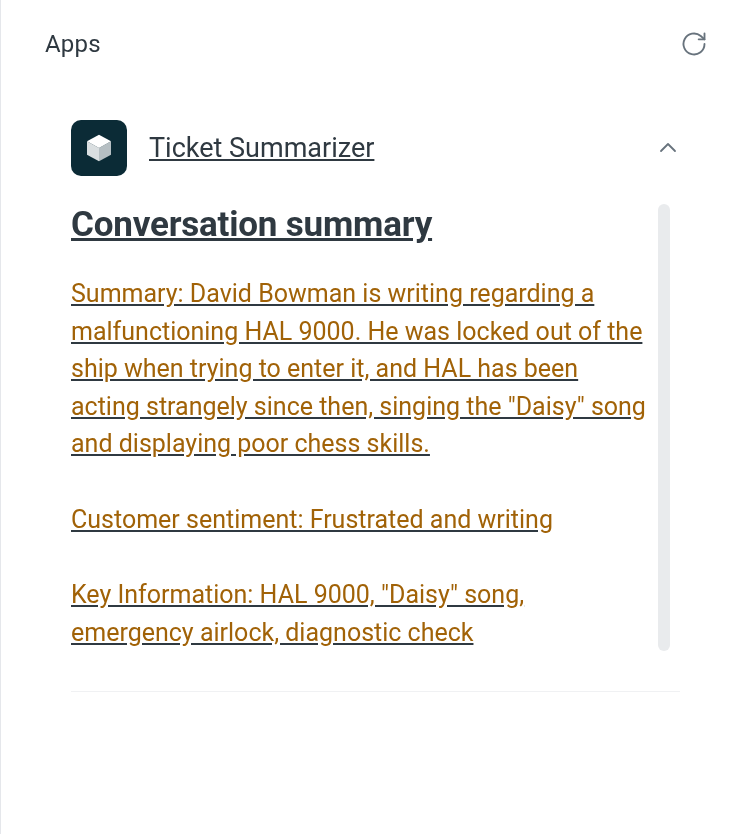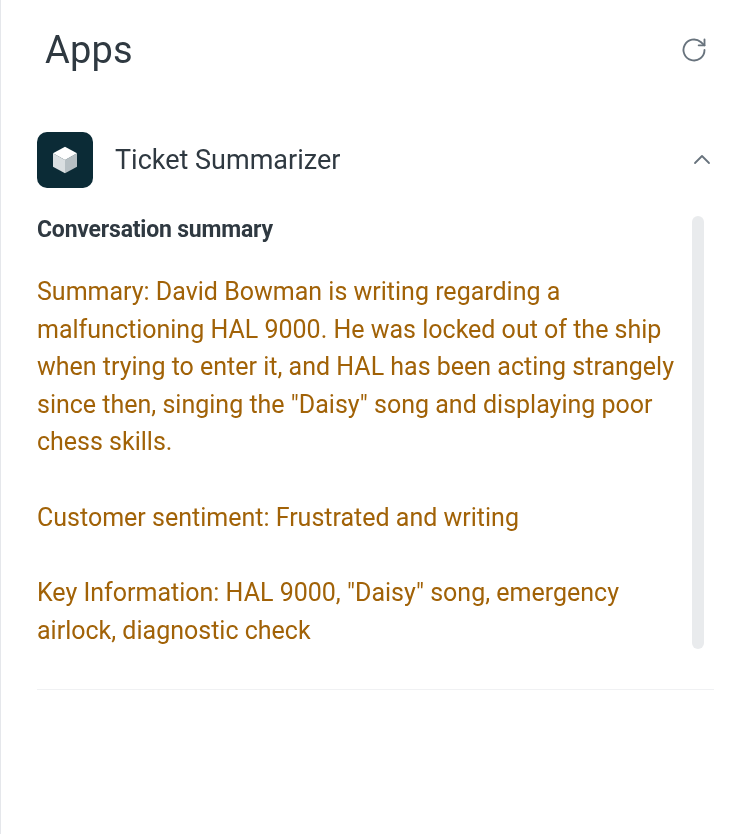--- a/index.html
+++ b/index.html
@@ -22,37 +22,38 @@
     background: #fff;
     position: relative;
   }
   .panel-header {
     display: flex;
     align-items: center;
     justify-content: space-between;
     padding: 28px 40px 20px 44px;
   }
   .panel-title {
-    font-size: 38px;
+    font-size: 24px;
     font-weight: 400;
     color: #2f3941;
     letter-spacing: 0.2px;
   }
   .refresh-btn {
     width: 32px;
     height: 32px;
     display: flex;
     align-items: center;
     justify-content: center;
     cursor: pointer;
     color: #68737d;
   }
   .app-section {
-    padding: 0 36px;
+    padding: 0 70px;
     margin-top: 40px;
+    text-decoration: underline;
   }
   .app-header {
     display: flex;
     align-items: center;
     justify-content: space-between;
     cursor: pointer;
     padding-bottom: 18px;
   }
   .app-header-left {
     display: flex;
@@ -87,21 +88,21 @@
     content: "";
     position: absolute;
     top: 0;
     right: 10px;
     width: 12px;
     height: 100%;
     background: #e9ebed;
     border-radius: 6px;
   }
   .summary-heading {
-    font-size: 23px;
+    font-size: 35px;
     font-weight: 700;
     color: #2f3941;
     margin-top: 10px;
     margin-bottom: 30px;
     letter-spacing: -0.2px;
   }
   .summary-block {
     font-size: 25px;
     line-height: 1.5;
     color: #a16207;

